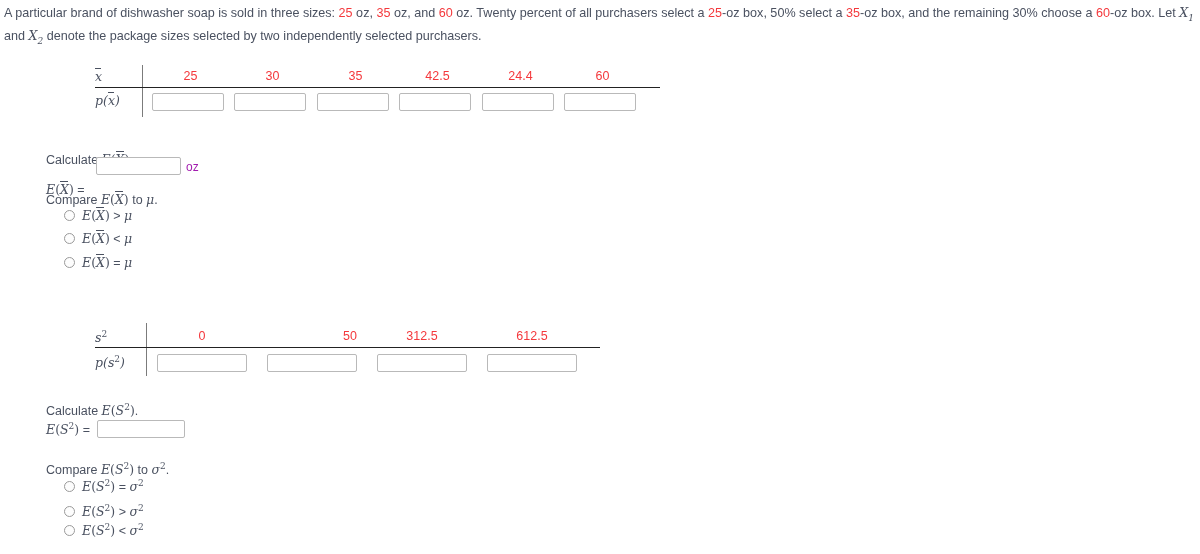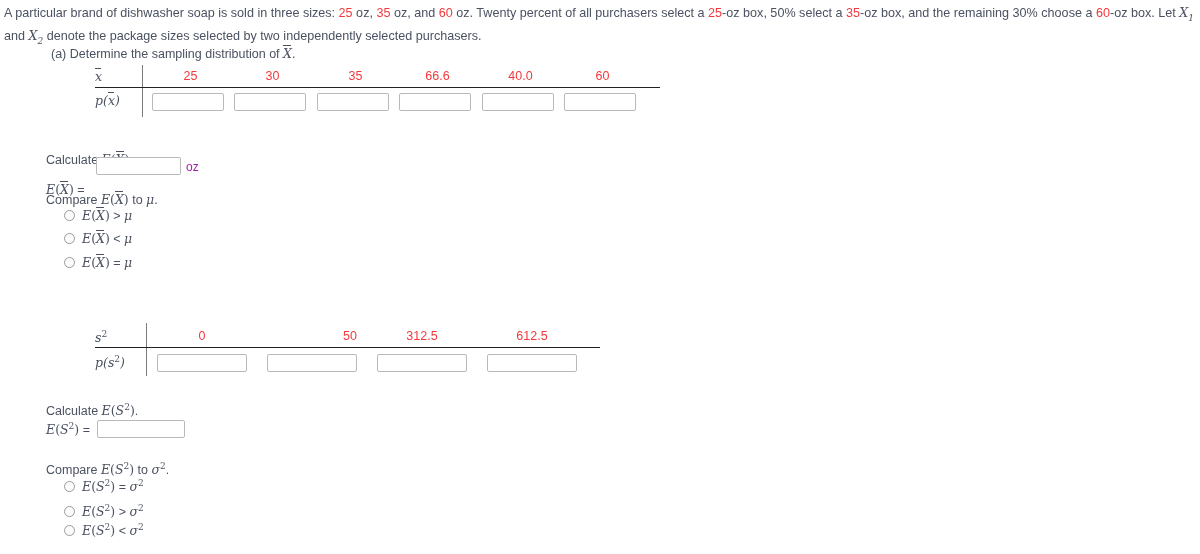--- a/index.html
+++ b/index.html
@@ -162,40 +162,37 @@
 </style>
 </head>
 <body>
 
 <div class="page">
 
   <div class="intro">
     <span>A particular brand of dishwasher soap is sold in three sizes: </span><span class="red">25</span><span> oz, </span><span class="red">35</span><span> oz, and </span><span class="red">60</span><span> oz. Twenty percent of all purchasers select a </span><span class="red">25</span><span>-oz box, 50% select a </span><span class="red">35</span><span>-oz box, and the remaining 30% choose a </span><span class="red">60</span><span>-oz box. Let </span><span class="var"><span>X</span><sub>1</sub></span><span> and </span><span class="var"><span>X</span><sub>2</sub></span><span> denote the package sizes selected by two independently selected purchasers.</span>
   </div>
 
-  <div class="lbl" style="left:51px; top:46px;">
-    <span>(a) Determine the sampling distribution of </span><span class="mi ovl">X</span><span>.</span>
-  </div>
 
   <div class="tbl" style="left:95px; top:68px; width:565px; height:50px;">
     <div class="rowhead" style="top:1px;">
       <span class="mi ovl">x</span>
     </div>
     <div class="rowhead" style="top:25px;">
       <span class="mi">p(</span><span class="mi ovl">x</span><span class="mi">)</span>
     </div>
 
     <div class="vline" style="left:47px; top:-3px; height:52px;"></div>
     <div class="hline" style="top:19px; width:565px;"></div>
 
     <div class="colval" style="left:53px; top:1px; width:85px;">25</div>
     <div class="colval" style="left:135px; top:1px; width:85px;">30</div>
     <div class="colval" style="left:218px; top:1px; width:85px;">35</div>
-    <div class="colval" style="left:300px; top:1px; width:85px;">66.6</div>
-    <div class="colval" style="left:383px; top:1px; width:85px;">40.0</div>
+    <div class="colval" style="left:300px; top:1px; width:85px;">42.5</div>
+    <div class="colval" style="left:383px; top:1px; width:85px;">24.4</div>
     <div class="colval" style="left:465px; top:1px; width:85px;">60</div>
 
     <input class="cell" type="text" style="left: 57px; top: 25px; width: 72px;" value="">
     <input class="cell" type="text" style="left: 139px; top: 25px; width: 72px;" value="">
     <input class="cell" type="text" style="left: 222px; top: 25px; width: 72px;" value="">
     <input class="cell" type="text" style="left: 304px; top: 25px; width: 72px;" value="">
     <input class="cell" type="text" style="left: 387px; top: 25px; width: 72px;" value="">
     <input class="cell" type="text" style="left: 469px; top: 25px; width: 72px;" value="">
   </div>
 

